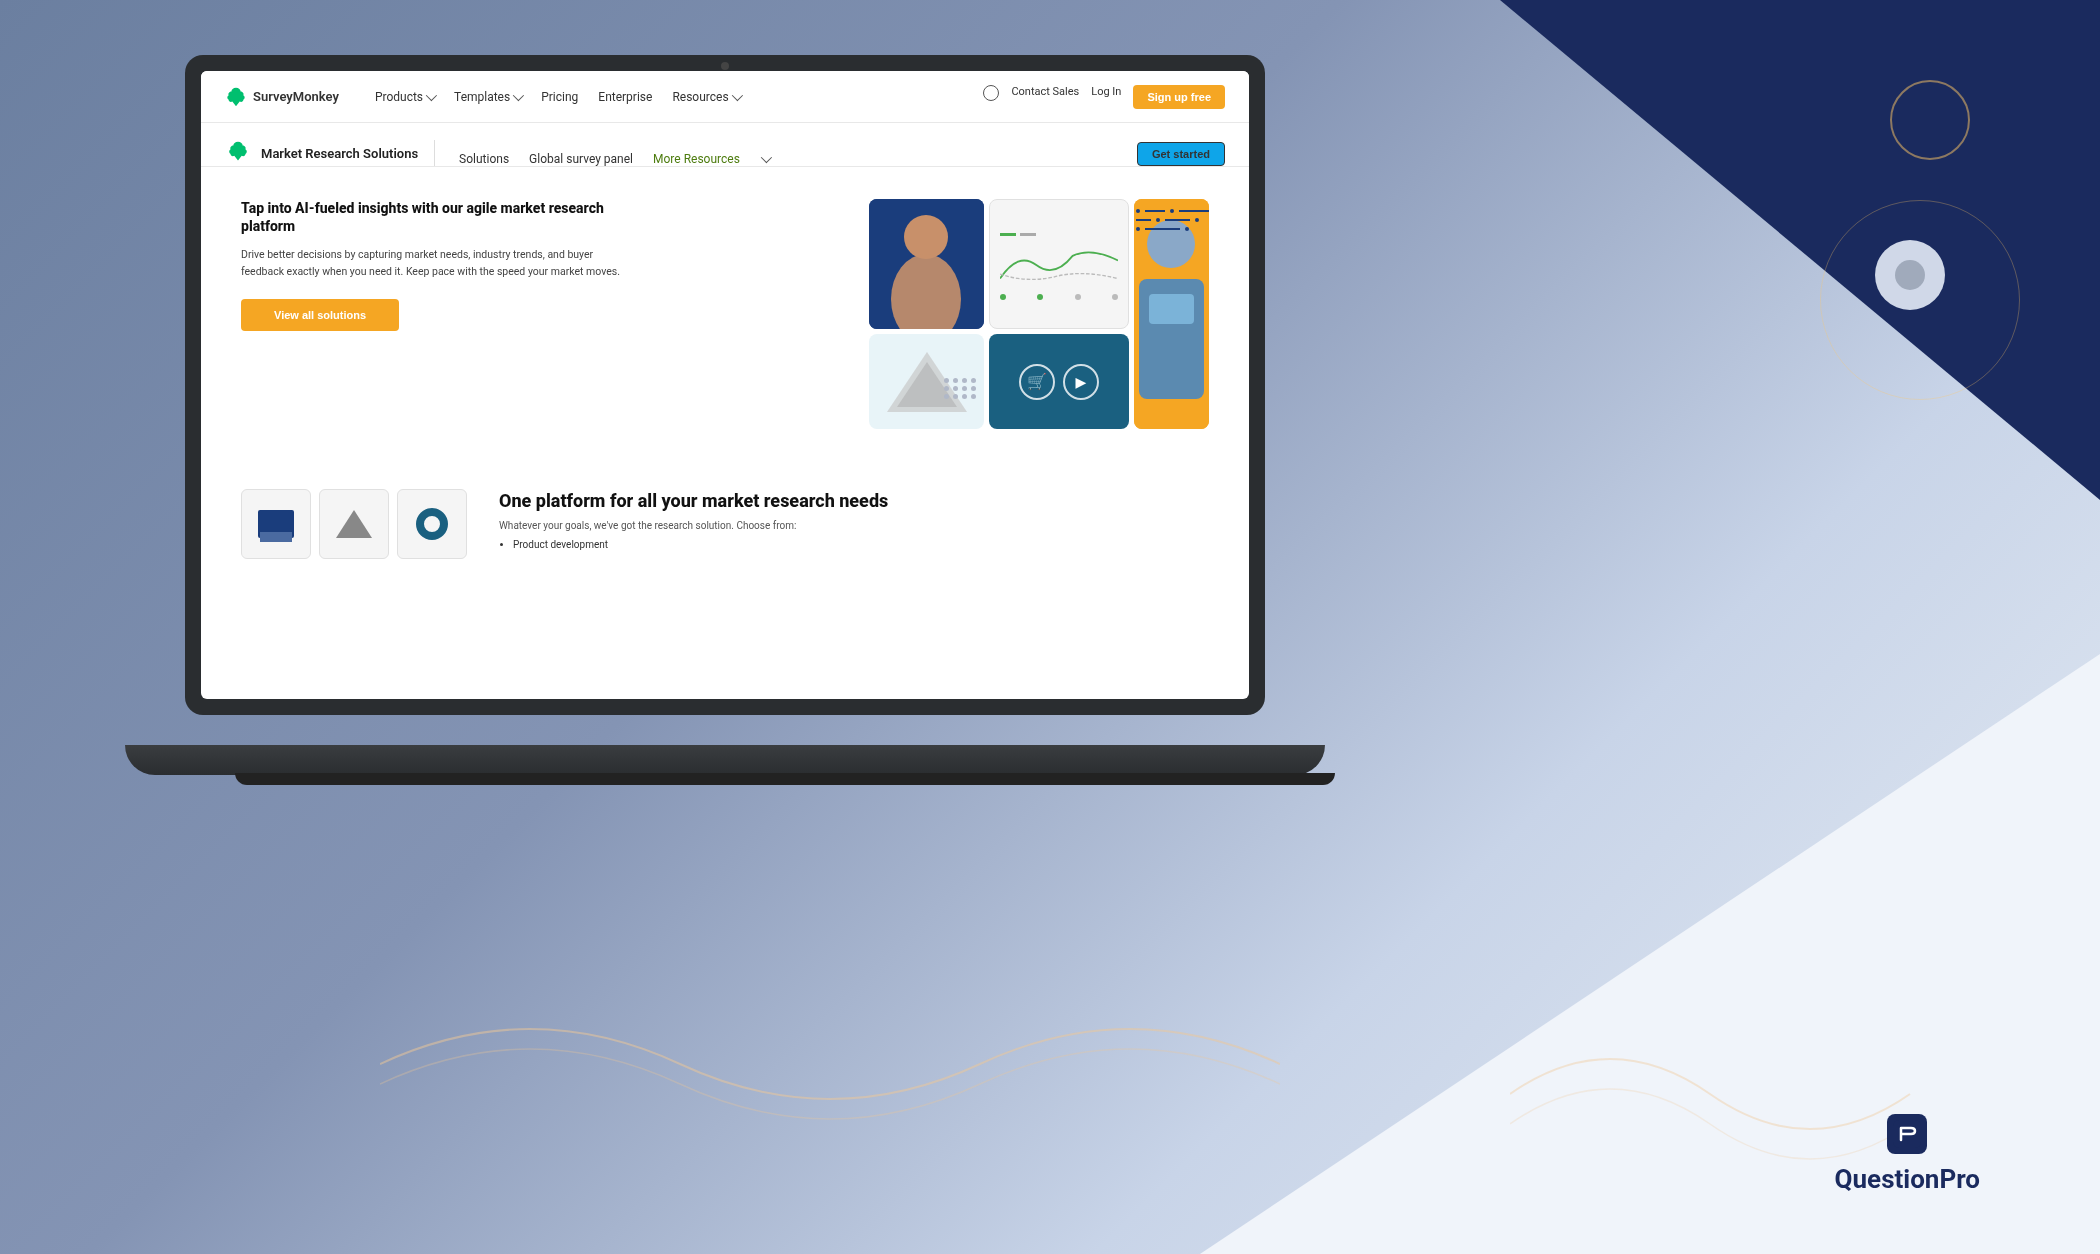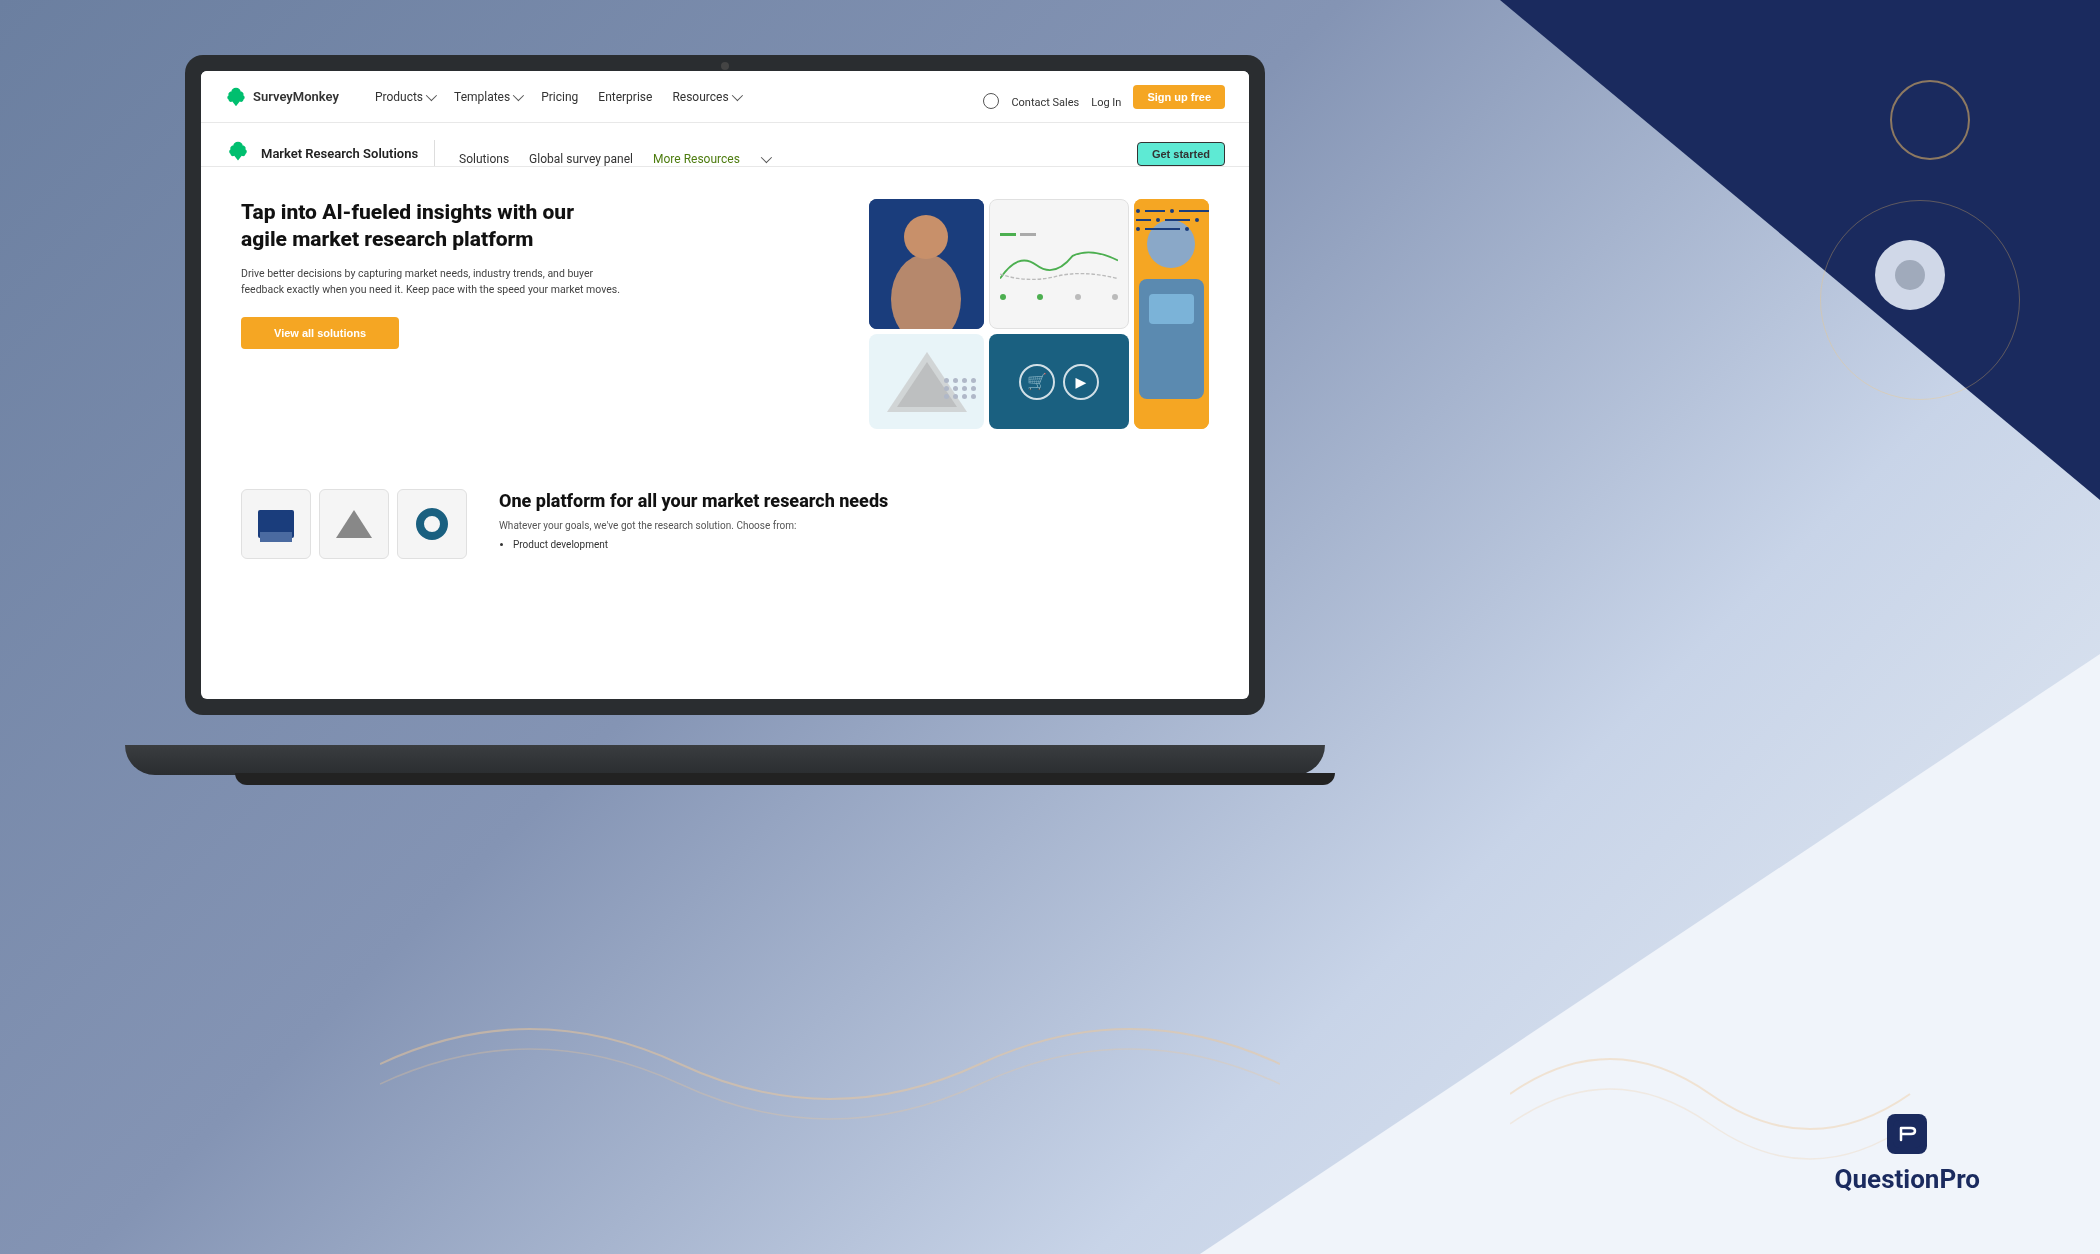--- a/index.html
+++ b/index.html
@@ -177,21 +177,21 @@
     .nav-chevron {
       width: 8px;
       height: 8px;
       border-right: 1.5px solid #555;
       border-bottom: 1.5px solid #555;
       transform: rotate(45deg) translateY(-2px);
       display: inline-block;
     }
     .nav-right {
       display: flex;
-      align-items: flex-end;
+      align-items: flex-start;
       gap: 12px;
       margin-left: auto;
     }
     .nav-globe {
       width: 16px;
       height: 16px;
       border-radius: 50%;
       border: 1.5px solid #555;
       position: relative;
     }
@@ -254,21 +254,21 @@
     .subnav-more {
       display: flex;
       align-items: center;
       gap: 21px;
       font-size: 12px;
       color: #4d7c0f;
       cursor: pointer;
     }
     .subnav-cta {
       margin-left: auto;
-      background: #5eead4;
+      background: #0ea5e9;
       border: 1.5px solid #333;
       border-radius: 4px;
       padding: 5px 14px;
       font-size: 11px;
       font-weight: 600;
       color: #333;
       cursor: pointer;
     }
 
     
@@ -277,21 +277,21 @@
       padding: 32px 40px 20px;
       gap: 40px;
       align-items: flex-start;
       background: #fff;
     }
     .hero-left {
       flex: 1;
       max-width: 380px;
     }
     .hero-title {
-      font-size: 21px;
+      font-size: 14px;
       font-weight: 800;
       color: #111;
       line-height: 1.3;
       margin-bottom: 12px;
     }
     .hero-desc {
       font-size: 10.5px;
       color: #444;
       line-height: 1.6;
       margin-bottom: 18px;

